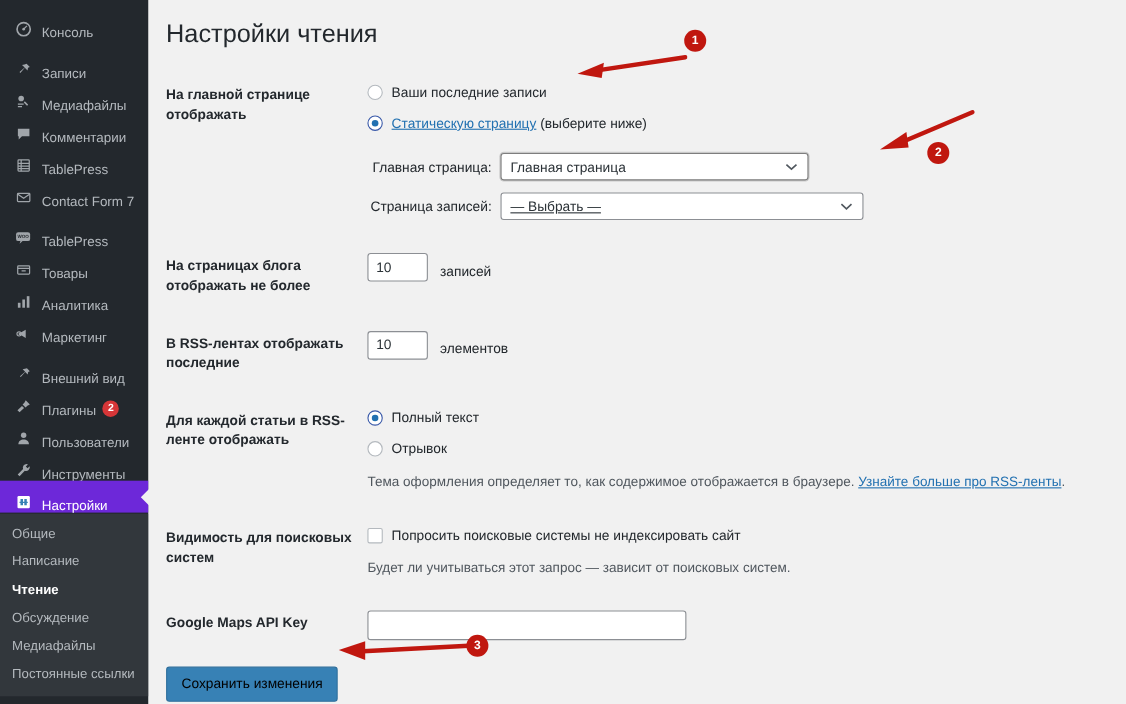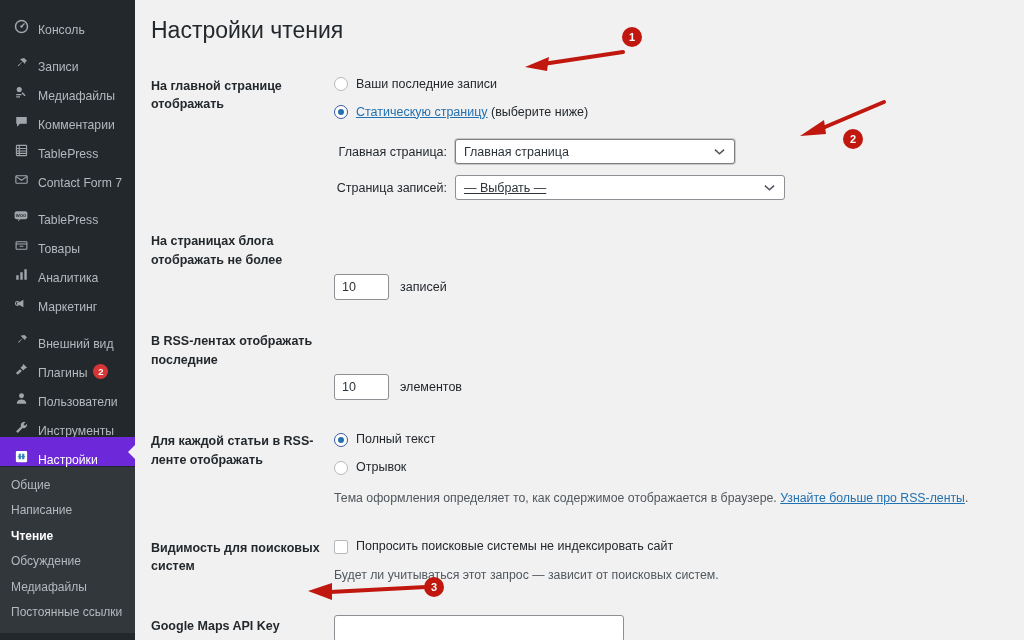--- a/index.html
+++ b/index.html
@@ -198,21 +198,21 @@
   }
   .select .caret {
     position: absolute;
     right: 9px; top: 50%;
     transform: translateY(-50%);
     color: #50575e;
   }
   .sel-row.second { margin-top: 11px; }
   .sel-row.second .select { width: 330px; text-decoration: underline; }
 
-  .num-row { display: flex; align-items: center; margin-top: 44px; }
+  .num-row { display: flex; align-items: flex-end; }
   .num-input {
     width: 55px; height: 26px;
     background: #fff;
     border: 1px solid #8c8f94;
     border-radius: 3px;
     display: flex;
     align-items: center;
     padding: 0 7px;
     font-size: 12.5px;
     color: #2c3338;

